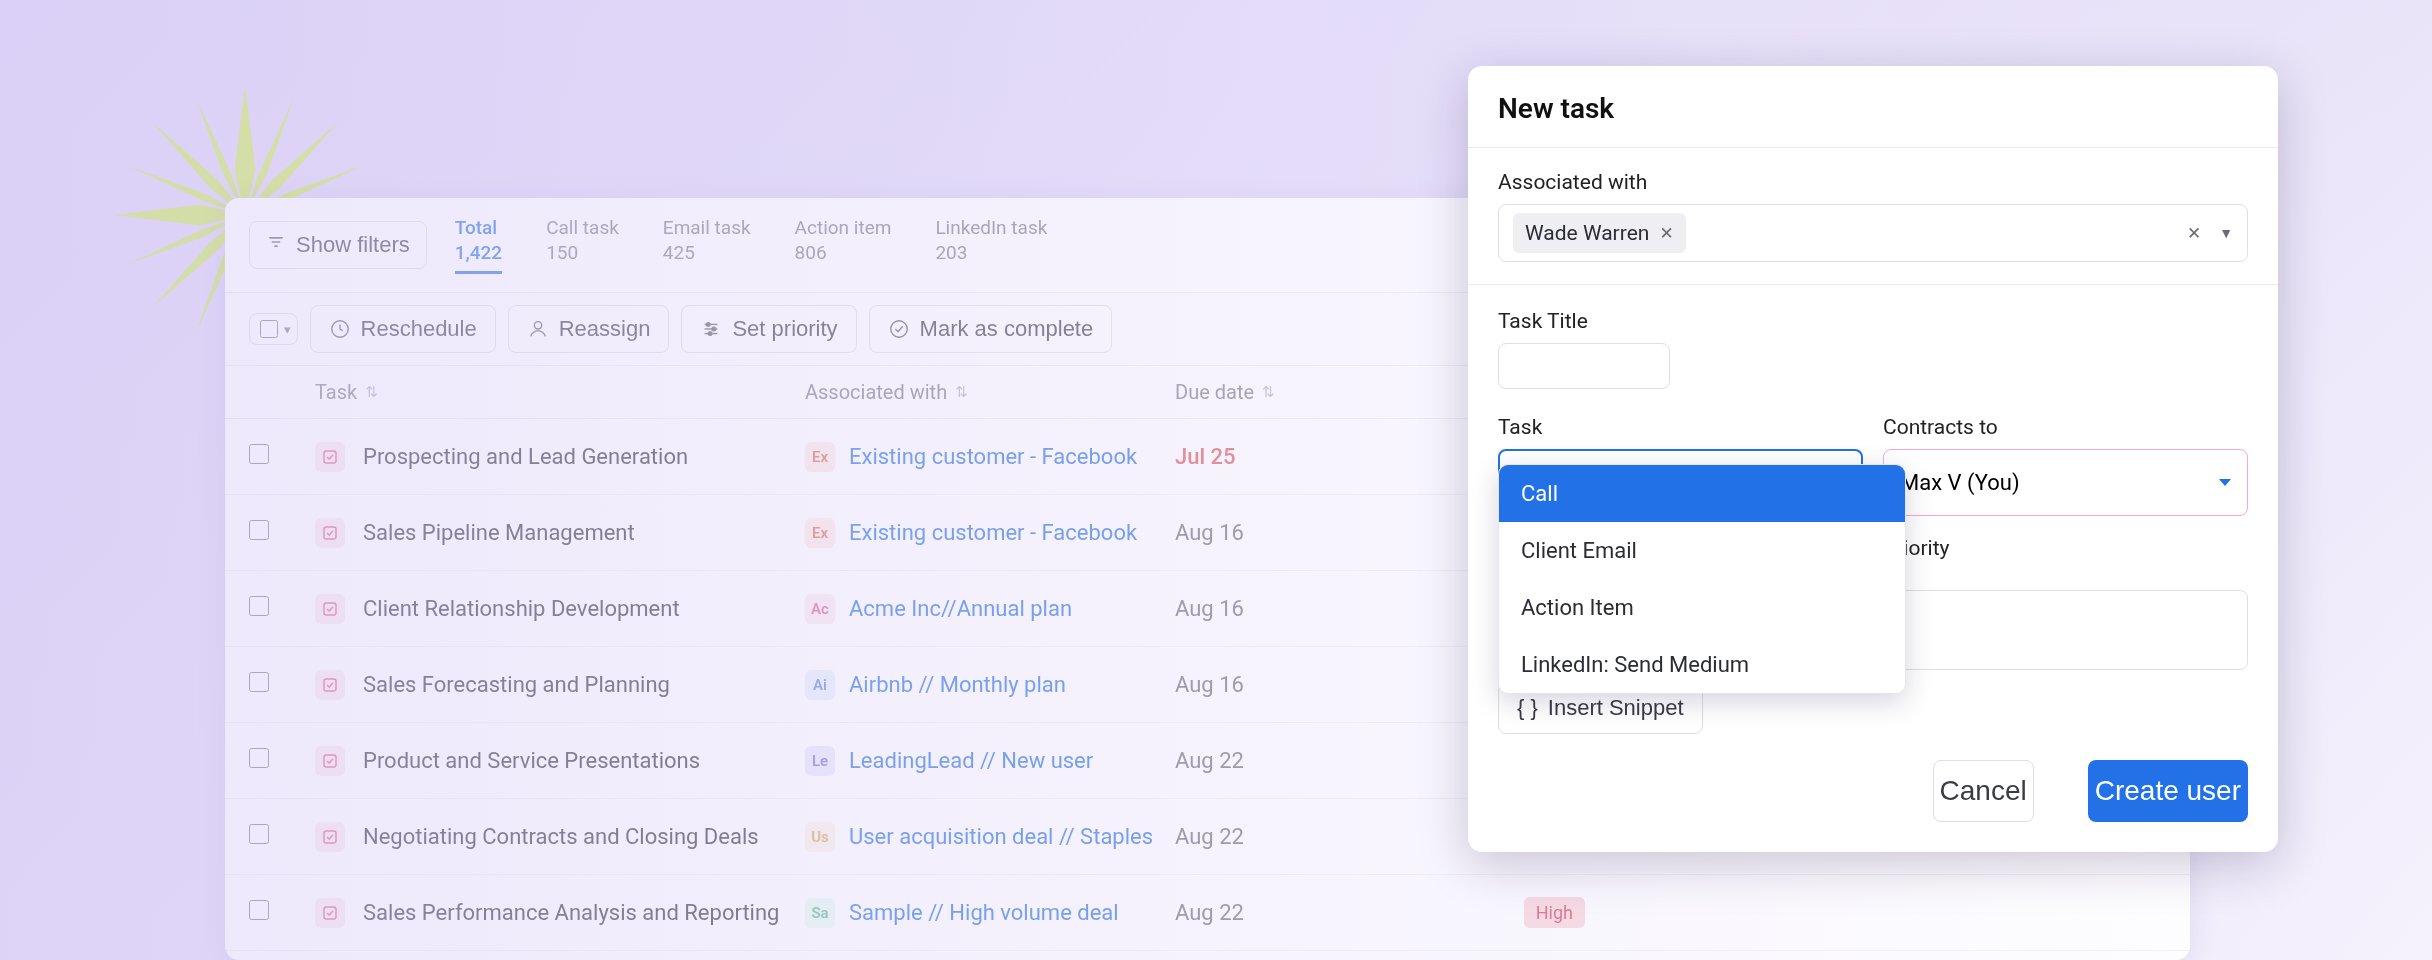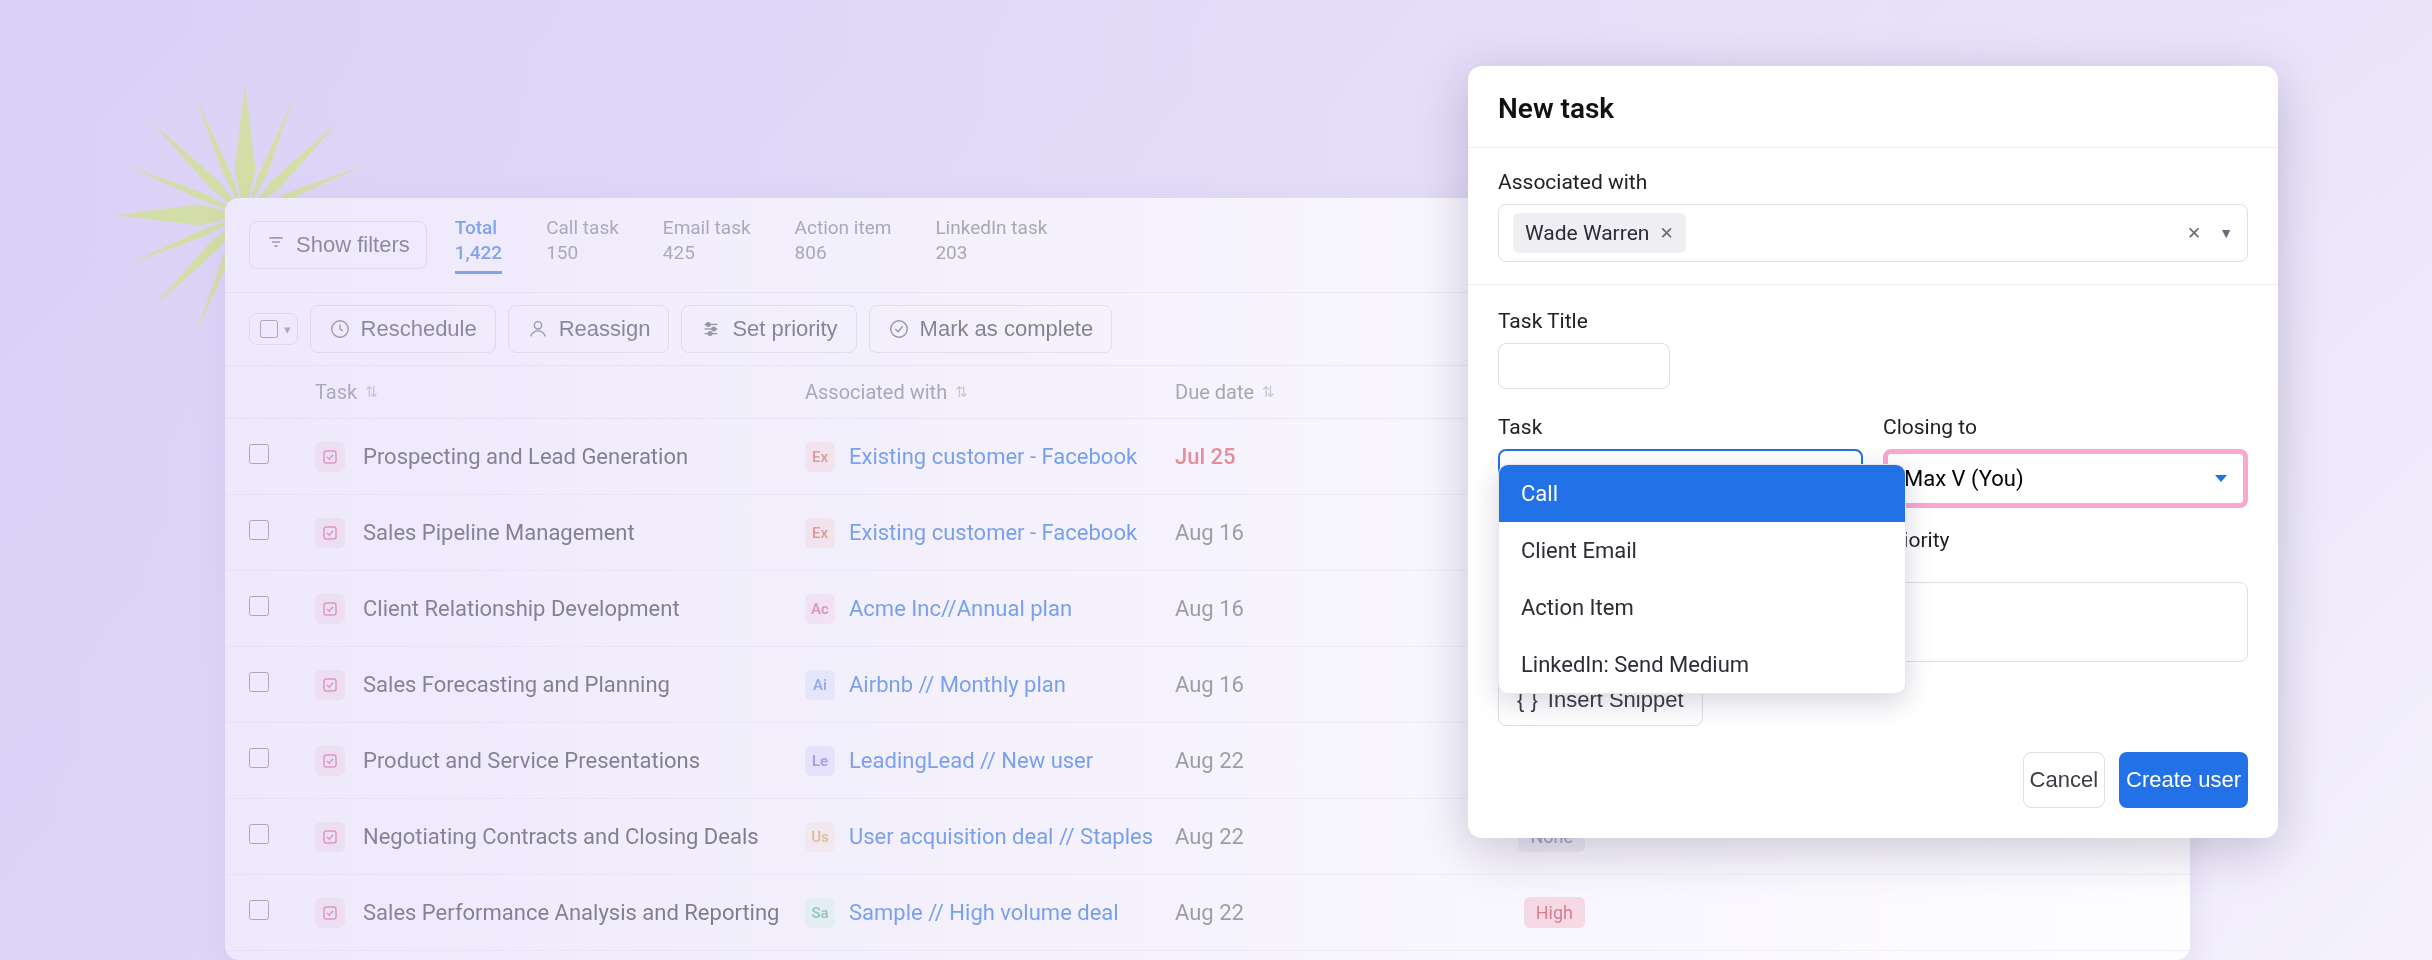--- a/index.html
+++ b/index.html
@@ -210,23 +210,23 @@
     padding: 0 12px;
     font-size: 21px;
     margin-bottom: 26px;
   }
 
   .two-col { display: grid; grid-template-columns: 1fr 1fr; gap: 20px; margin-bottom: 20px; }
   .select-box {
     display: flex;
     align-items: center;
     justify-content: space-between;
-    border: 5px solid #f9a8d4;
-    border-radius: 8px;
-    padding: 12px 16px;
+    border: 1px solid #f9a8d4;
+    border-radius: 8px;
+    padding: 20px 16px;
     font-size: 22px;
     cursor: pointer;
     position: relative;
   }
   .select-box.focused { border: 2px solid #2371e6; padding: 11px 15px; }
   .select-val-blue { color: #2371e6; font-weight: 500; }
   .select-caret {
     width: 0; height: 0;
     border-left: 6px solid transparent;
     border-right: 6px solid transparent;
@@ -274,23 +274,24 @@
   }
   .modal-footer {
     display: flex;
     justify-content: flex-end;
     gap: 14px;
     padding: 26px 30px 30px 30px;
   }
   .btn {
     padding: 14px 6px;
     border-radius: 8px;
-    font-size: 22px;
+    font-size: 28px;
     cursor: pointer;
     border: 1px solid transparent;
+    margin-left: 40px;
   }
   .btn-cancel { background: #fff; border-color: #dedee4; color: #3b3b46; }
   .btn-primary { background: #2371e6; color: #fff; }
 </style>
 </head>
 <body>
 
 <div class="starburst">
   <svg viewBox="0 0 200 200">
     <g fill="#c9e84e">
@@ -574,21 +575,21 @@
 
     <div class="two-col">
       <div>
         <label class="field-label">Task</label>
         <div class="select-box focused">
           <span class="select-val-blue">Call</span>
           <span class="select-caret"></span>
         </div>
       </div>
       <div>
-        <label class="field-label">Closing to</label>
+        <label class="field-label">Contracts to</label>
         <div class="select-box">
           <span>Max V (You)</span>
           <span class="select-caret"></span>
         </div>
       </div>
     </div>
 
     <div class="two-col">
       <div></div>
       <div>

